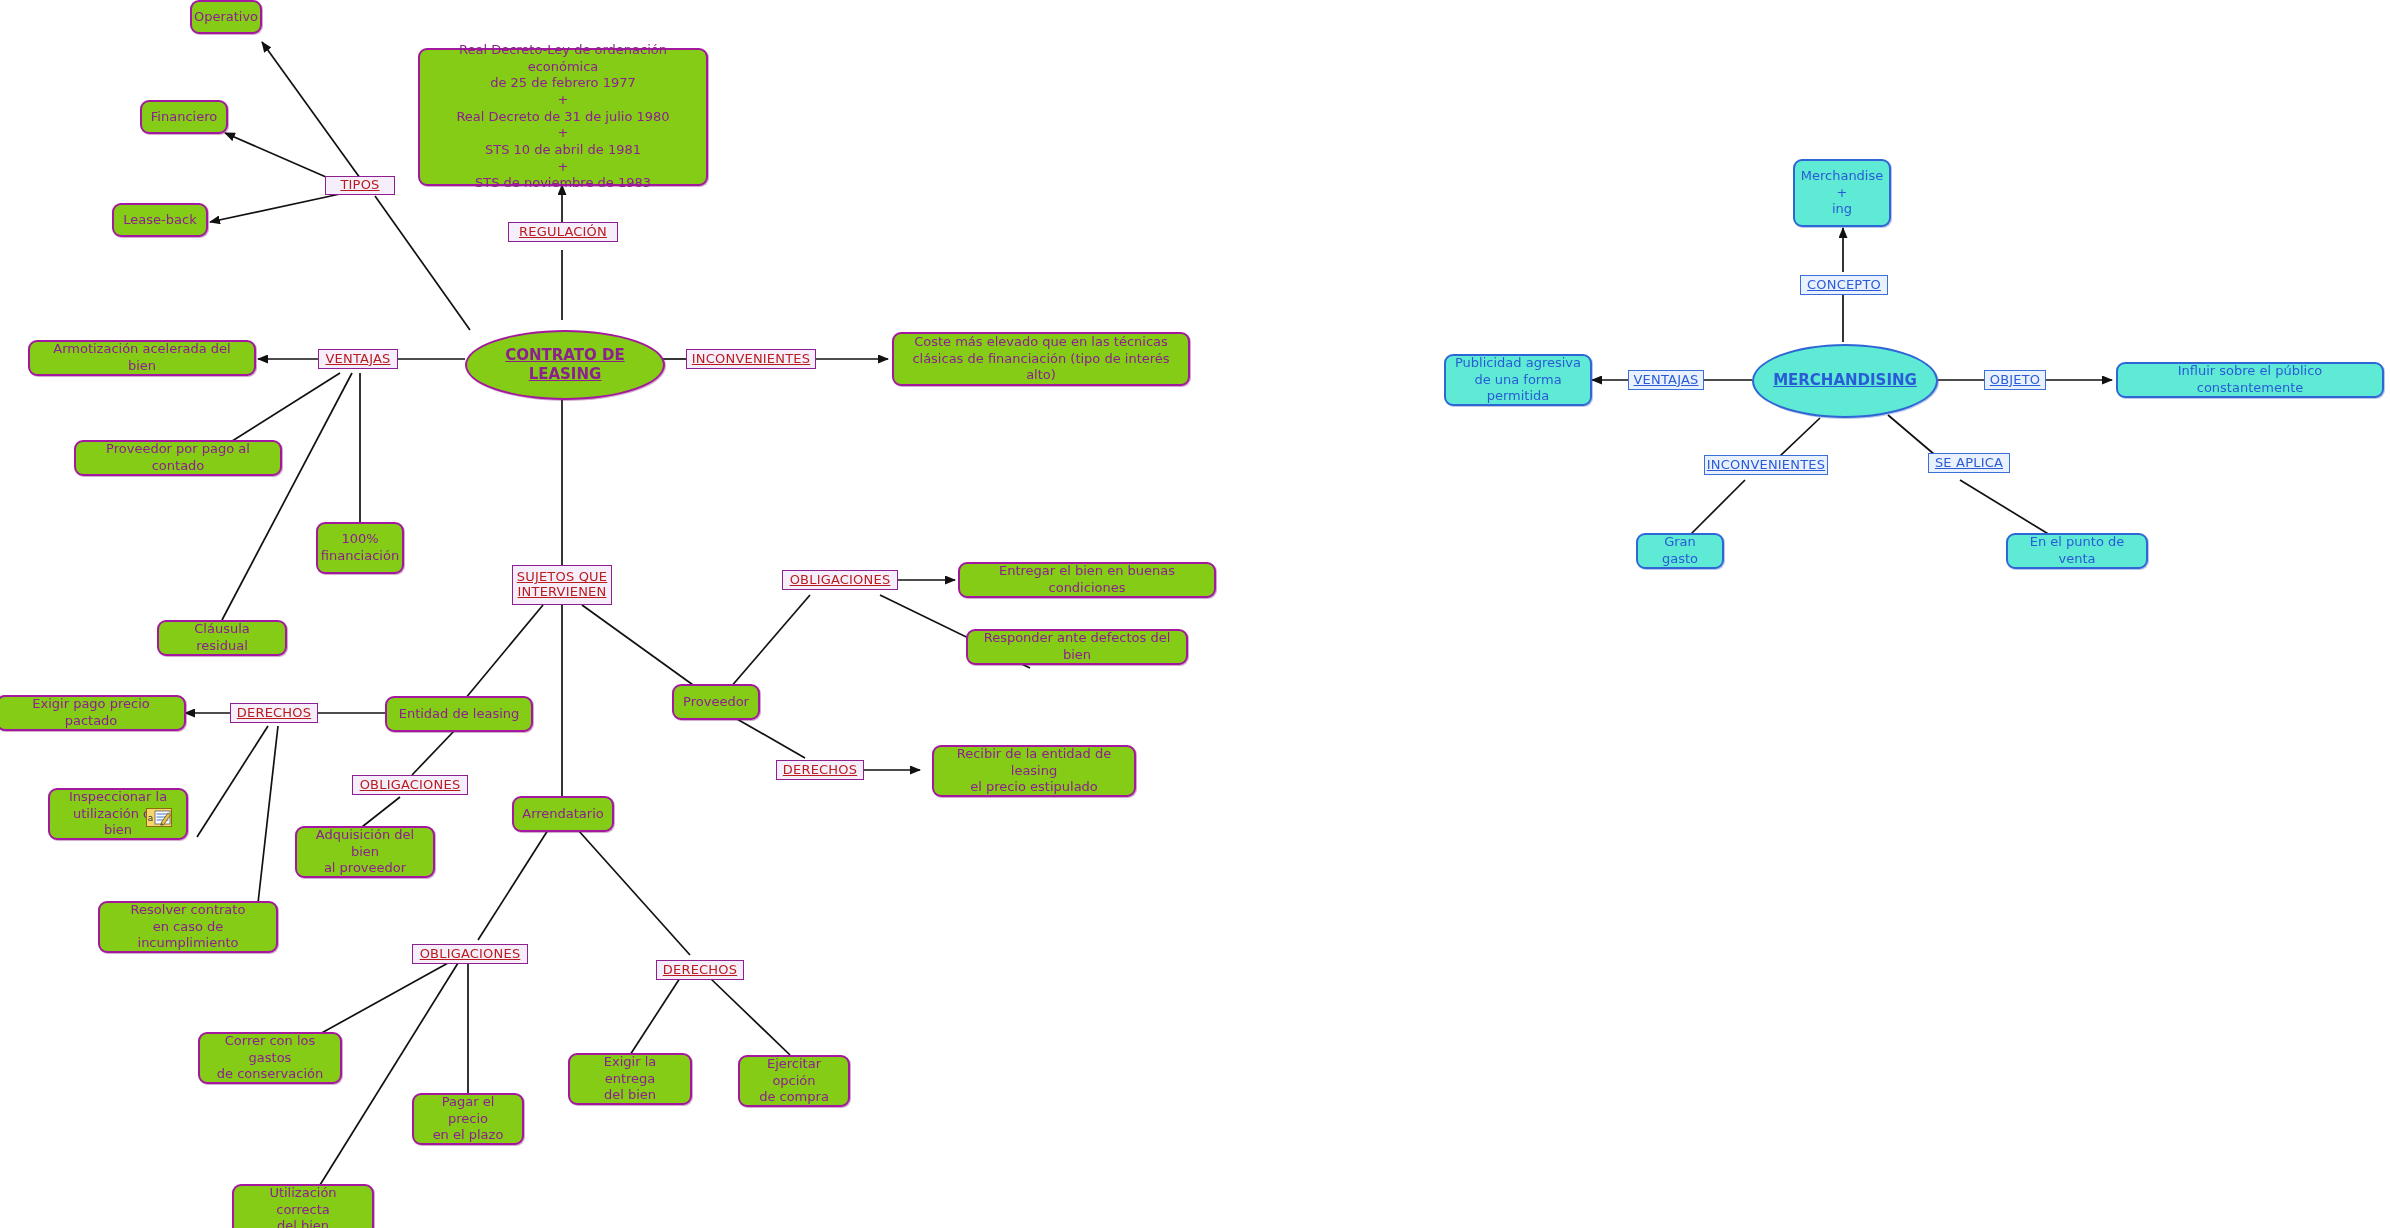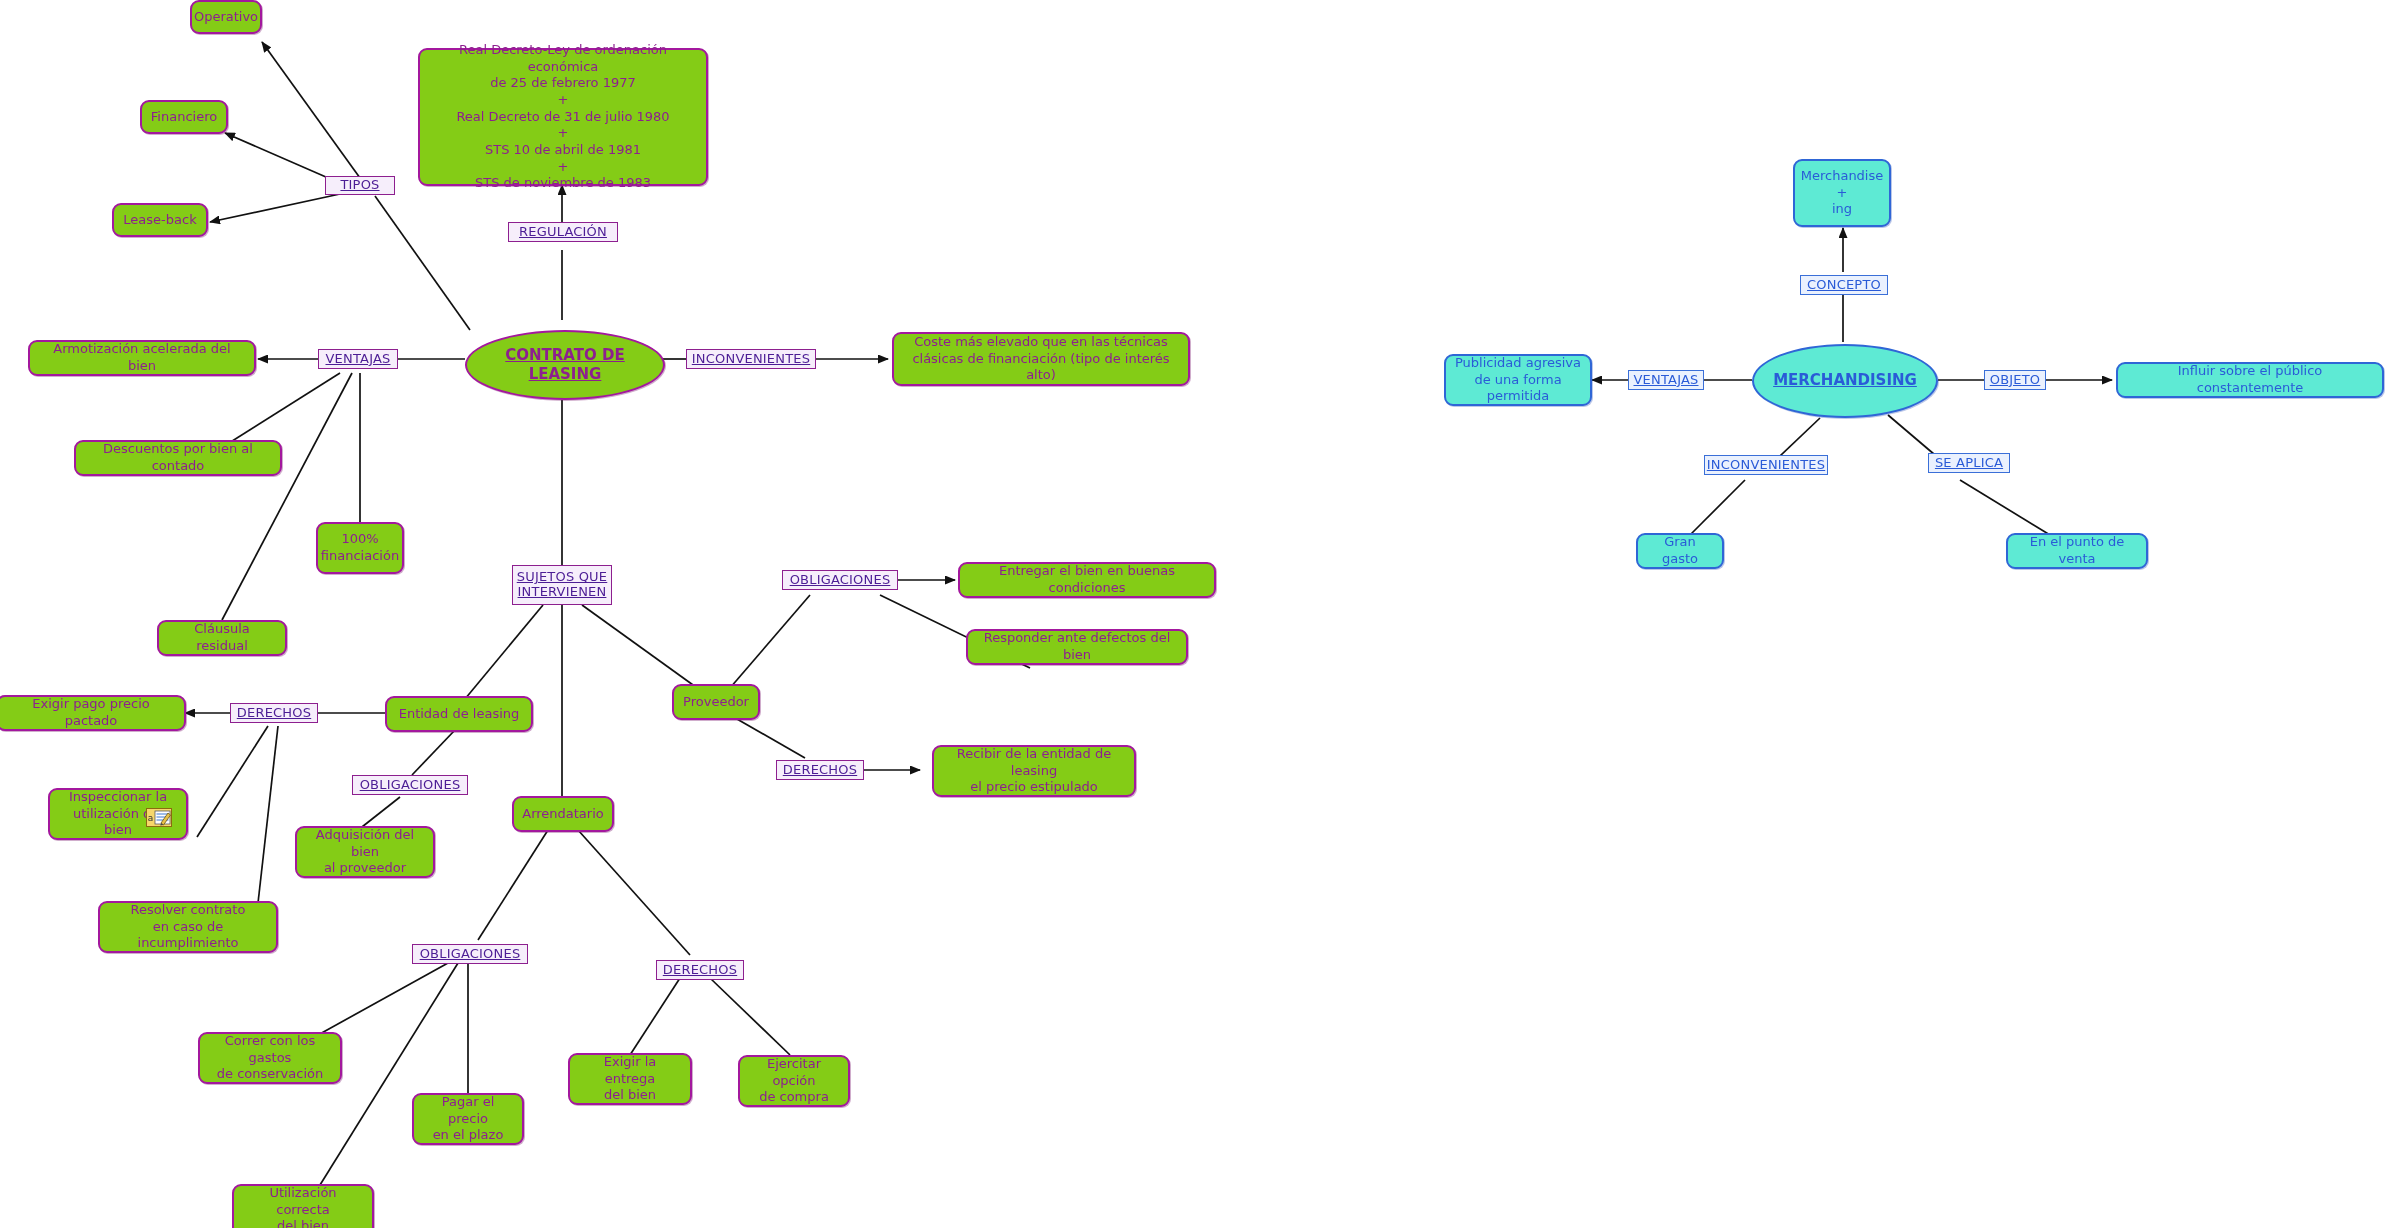--- a/index.html
+++ b/index.html
@@ -44,21 +44,21 @@
     display:flex;align-items:center;justify-content:center;
     text-align:center;
     line-height:1.12;
     white-space:pre-line;
     padding:0 2px;
     letter-spacing:.2px;
   }
   .lbl.pinklbl{
     background:#f6eefb;
     border:1px solid #8d1f8f;
-    color:#4c1d95;
+    color:#b91c1c;
   }
   .lbl.bluelbl{
     background:#eaf1fe;
     border:1px solid #3a6fd8;
     color:#2a5bd7;
   }
   .lbl u{text-decoration:underline;}
 
   
   .note-icon{
@@ -201,21 +201,21 @@
   <div class="node pink" style="left:892px;top:332px;width:298px;height:54px;font-size:13px;">
     <span>Coste más elevado que en las técnicas
 clásicas de financiación (tipo de interés alto)</span>
   </div>
 
   <div class="node pink" style="left:28px;top:340px;width:228px;height:36px;font-size:13px;">
     <span>Armotización acelerada del bien</span>
   </div>
 
   <div class="node pink" style="left:74px;top:440px;width:208px;height:36px;font-size:13px;">
-    <span>Descuentos por bien al contado</span>
+    <span>Proveedor por pago al contado</span>
   </div>
 
   <div class="node pink" style="left:316px;top:522px;width:88px;height:52px;font-size:13px;">
     <span>100%
 financiación</span>
   </div>
 
   <div class="node pink" style="left:157px;top:620px;width:130px;height:36px;font-size:13px;">
     <span>Cláusula residual</span>
   </div>

